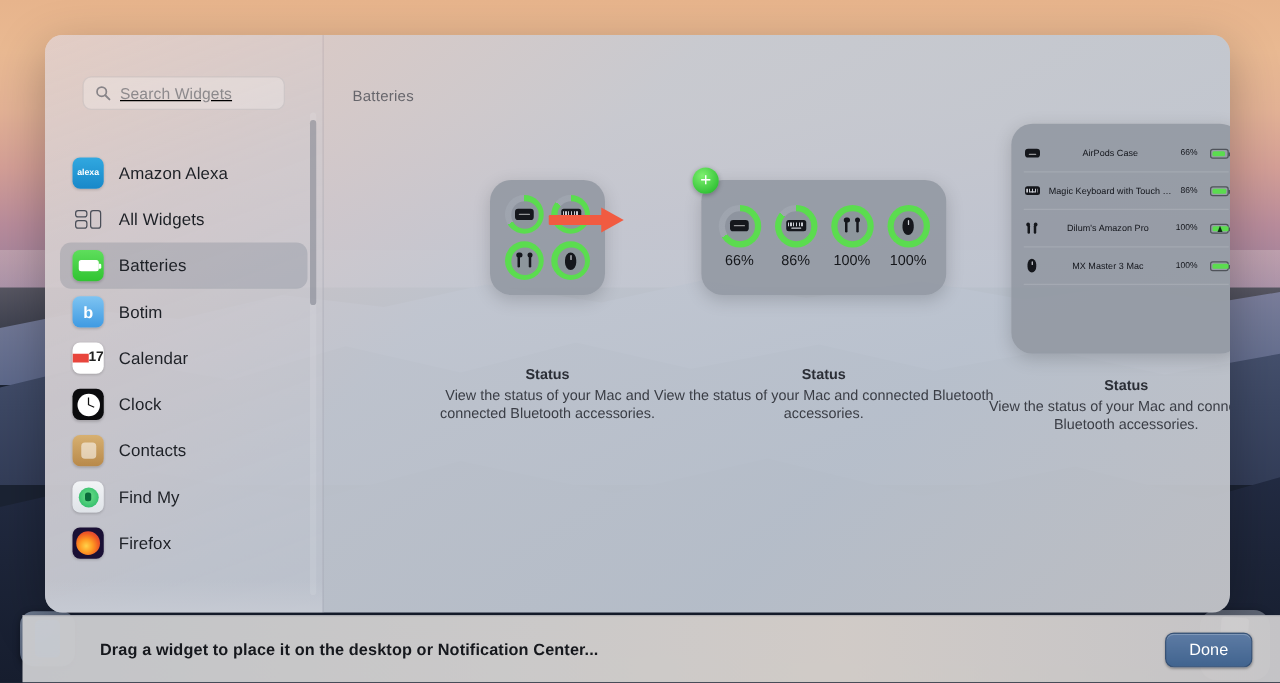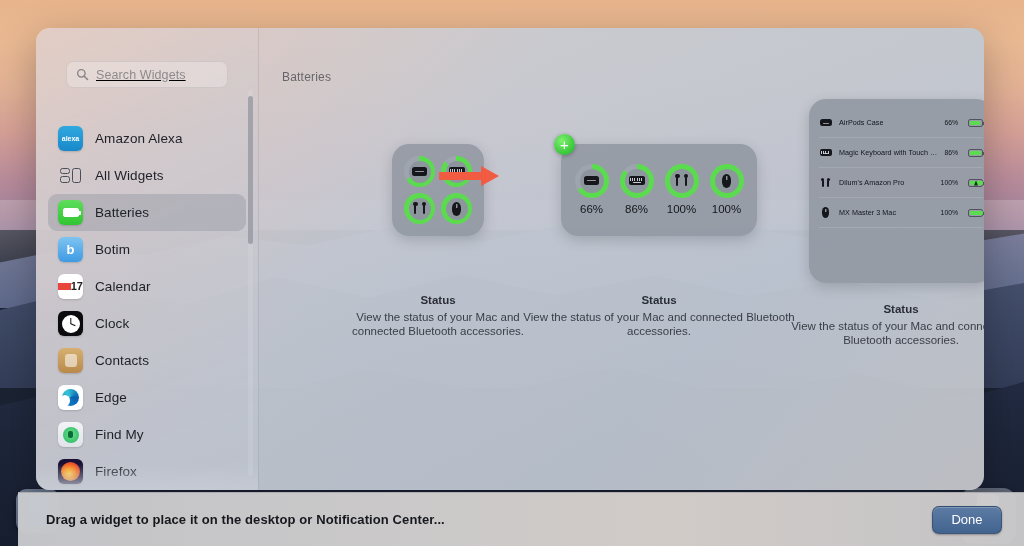--- a/index.html
+++ b/index.html
@@ -359,21 +359,21 @@
   #bottom-bar {
     position:absolute; left: 18px; bottom: 0;
     width: 1006px; height: 54px;
     background: linear-gradient(90deg,
       rgba(202,203,206,.96) 0%,
       rgba(210,208,207,.96) 40%,
       rgba(216,210,205,.96) 65%,
       rgba(203,202,204,.96) 100%);
     border-top: 1px solid rgba(120,124,134,.35);
     display:flex; align-items:center;
-    padding: 0 22px 0 28px;
+    padding: 0 22px 0 62px;
   }
   #bar-hint {
     font-size: 13px; font-weight:700; color:#16181d; letter-spacing:.1px;
   }
   #done-btn {
     margin-left:auto;
     width: 70px; height: 28px; border-radius:7px;
     background: linear-gradient(180deg,#5d7ba4,#41648f);
     border: 1px solid rgba(40,60,90,.55);
     color:#fff; font-size:13px;
@@ -464,26 +464,20 @@
         <span class="app-label">Clock</span>
       </div>
 
       <div class="app-row">
         <span class="app-icon ico-contacts">
           <span class="contact-head"></span>
         </span>
         <span class="app-label">Contacts</span>
       </div>
 
-      <div class="app-row">
-        <span class="app-icon ico-edge">
-          <span class="edge-swirl"></span>
-        </span>
-        <span class="app-label">Edge</span>
-      </div>
 
       <div class="app-row">
         <span class="app-icon ico-findmy">
           <span class="findmy-dot">
               <span></span>
             </span>
         </span>
         <span class="app-label">Find My</span>
       </div>
 
@@ -579,21 +573,21 @@
           </div>
         </div>
       </div>
       <div class="caption" style="margin-top:57px;">
         <span class="t">Status</span>
         <span class="d">View the status of your Mac and connected Bluetooth accessories.</span>
       </div>
     </div>
 
     <div class="preview-col" style="left:522px; top:71px; width:240px;">
-      <div style="display:flex; justify-content:center;">
+      <div style="display:flex; justify-content:center;text-align:center;">
         <div class="widget" id="w-large">
 
           <div class="lrow">
             <span class="lico">
                 <span class="g-case"></span>
               </span>
             <span class="nm">AirPods Case</span>
             <span class="pc">66%</span>
             <span class="bbadge">
                 <span class="fill" style="width:9.5px"></span>

